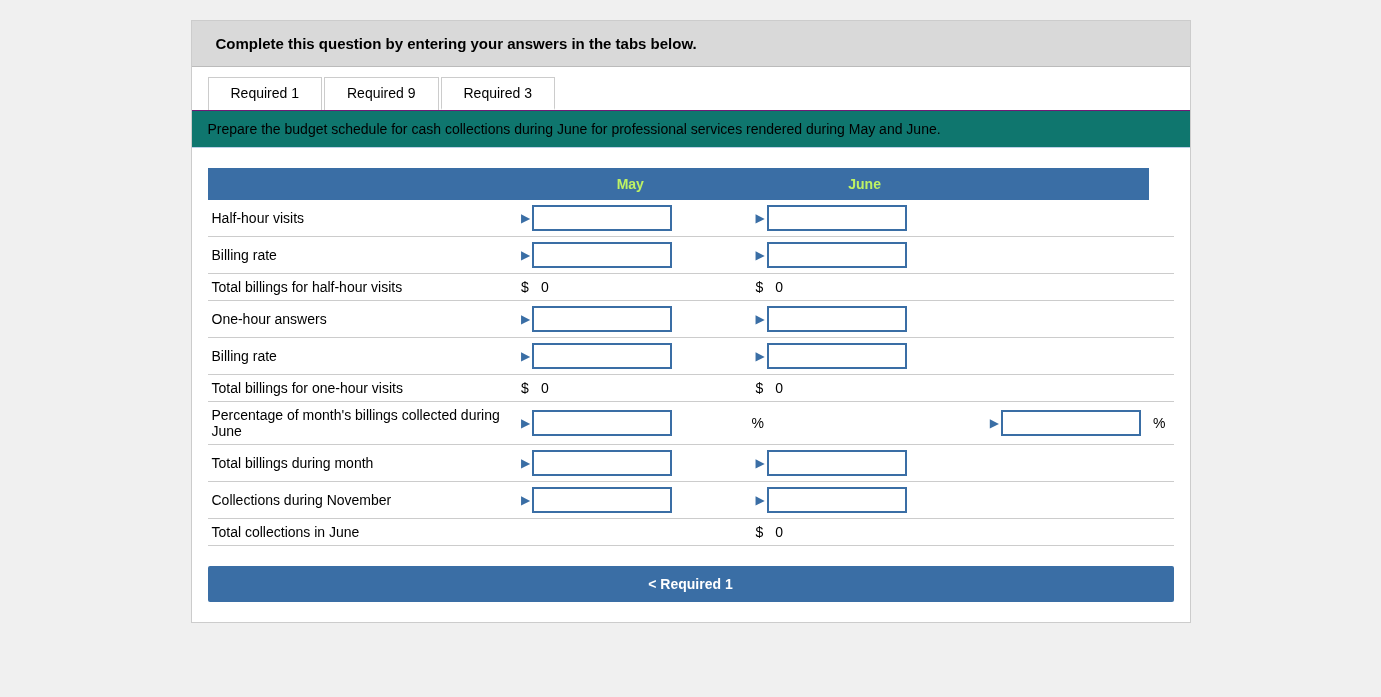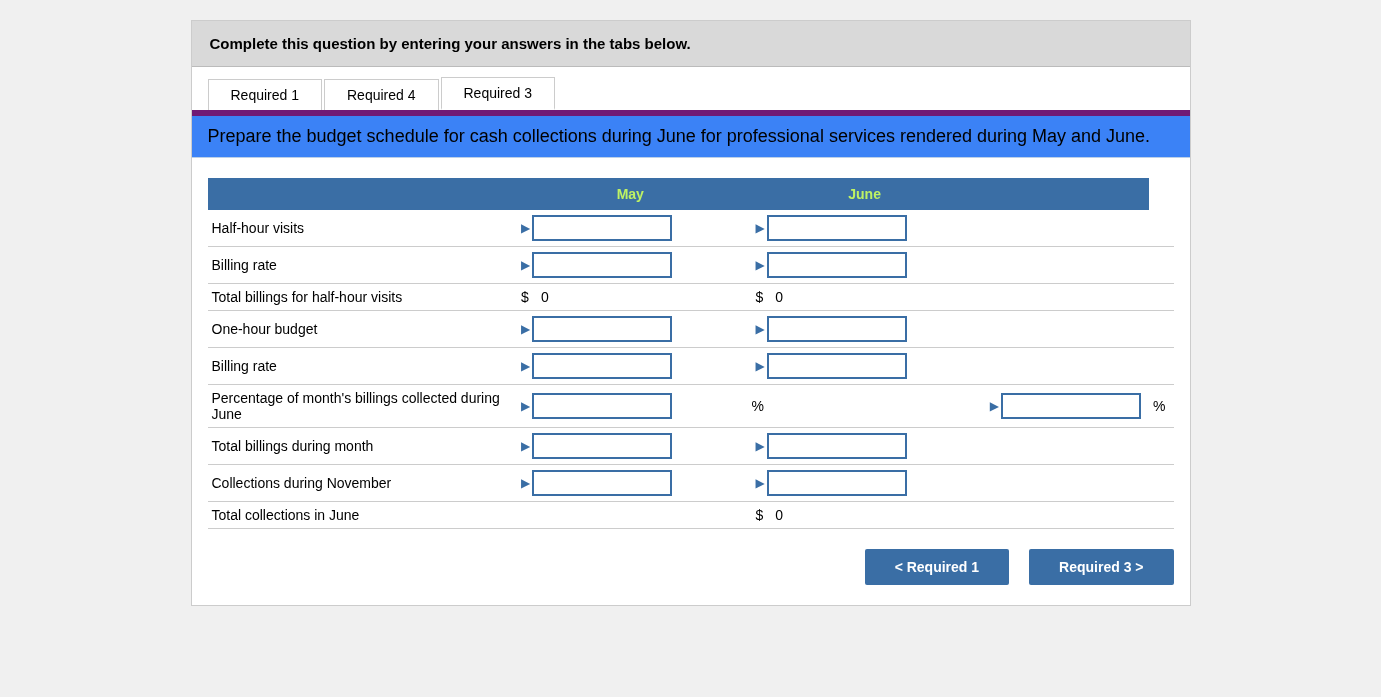--- a/index.html
+++ b/index.html
@@ -13,53 +13,52 @@
       padding: 20px;
       min-height: 697px;
     }
     .container {
       width: 1000px;
       background: #fff;
       border: 1px solid #ccc;
     }
     .header-banner {
       background: #d9d9d9;
-      padding: 14px 18px;
+      padding: 14px 24px;
       border-bottom: 1px solid #bbb;
     }
     .header-banner span {
       font-weight: bold;
       font-size: 15px;
     }
     .tabs-row {
       display: flex;
       padding: 10px 16px 0 16px;
-      border-bottom: 6px solid #701a75;
+      border-bottom: 1px solid #701a75;
       background: #fff;
       gap: 0;
-      align-items: flex-end;
     }
     .tab {
       padding: 7px 22px;
       border: 1px solid #ccc;
       border-bottom: none;
       cursor: pointer;
       background: #fff;
       font-size: 14px;
       margin-right: 2px;
     }
     .tab.active {
       background: #fff;
       border-bottom: 2px solid #fff;
       z-index: 1;
     }
     .instructions {
-      background: #3b82f6;
+      background: #0f766e;
       padding: 10px 16px;
-      font-size: 18px;
+      font-size: 14px;
       border-bottom: 1px solid #bcd0e8;
       margin-bottom: 10px;
     }
     .main-content {
       padding: 10px 16px 20px 16px;
     }
     .budget-table {
       width: 100%;
       border-collapse: collapse;
     }
@@ -124,20 +123,21 @@
       width: 28%;
     }
     .col-last {
       width: 0;
     }
     .nav-buttons {
       display: flex;
       justify-content: flex-end;
       gap: 20px;
       margin-top: 20px;
+      flex-direction: column;
     }
     .nav-btn {
       background: #3a6ea5;
       color: #fff;
       border: none;
       padding: 10px 30px;
       font-size: 14px;
       font-weight: bold;
       cursor: pointer;
       border-radius: 2px;
@@ -154,21 +154,21 @@
 
   <div class="header-banner">
     <span>Complete this question by entering your answers in the tabs below.</span>
   </div>
 
   <div class="tabs-row">
     <div class="tab">
       <span>Required 1</span>
     </div>
     <div class="tab">
-      <span>Required 4</span>
+      <span>Required 9</span>
     </div>
     <div class="tab active">
       <span>Required 3</span>
     </div>
   </div>
 
   <div class="instructions">
     <span>Prepare the budget schedule for cash collections during June for professional services rendered during May and June.</span>
   </div>
 
@@ -229,21 +229,21 @@
           <td>
             <div class="computed-value">
               <span class="currency-symbol">$</span>
               <span class="value">0</span>
             </div>
           </td>
           <td></td>
         </tr>
 
         <tr>
-          <td><span>One-hour budget</span></td>
+          <td><span>One-hour answers</span></td>
           <td>
             <div class="td-input">
               <span class="arrow-indicator">▶</span>
               <input class="input-field" type="text" value="" style="">
             </div>
           </td>
           <td>
             <div class="td-input">
               <span class="arrow-indicator">▶</span>
               <input class="input-field" type="text" value="" style="">
@@ -262,20 +262,36 @@
           </td>
           <td>
             <div class="td-input">
               <span class="arrow-indicator">▶</span>
               <input class="input-field" type="text" value="" style="">
             </div>
           </td>
           <td></td>
         </tr>
 
+        <tr>
+          <td><span>Total billings for one-hour visits</span></td>
+          <td>
+            <div class="computed-value">
+              <span class="currency-symbol">$</span>
+              <span class="value">0</span>
+            </div>
+          </td>
+          <td>
+            <div class="computed-value">
+              <span class="currency-symbol">$</span>
+              <span class="value">0</span>
+            </div>
+          </td>
+          <td></td>
+        </tr>
 
         <tr>
           <td><span>Percentage of month's billings collected during June</span></td>
           <td>
             <div class="td-input">
               <span class="arrow-indicator">▶</span>
               <input class="input-field" type="text" value="" style="">
             </div>
           </td>
           <td style="padding-left:0;">
@@ -335,16 +351,15 @@
               <span class="value">0</span>
             </div>
           </td>
           <td></td>
         </tr>
       </tbody>
     </table>
 
     <div class="nav-buttons">
       <button class="nav-btn">&lt; Required 1</button>
-      <button class="nav-btn">Required 3 &gt;</button>
     </div>
   </div>
 </div>
 
 </body></html>

